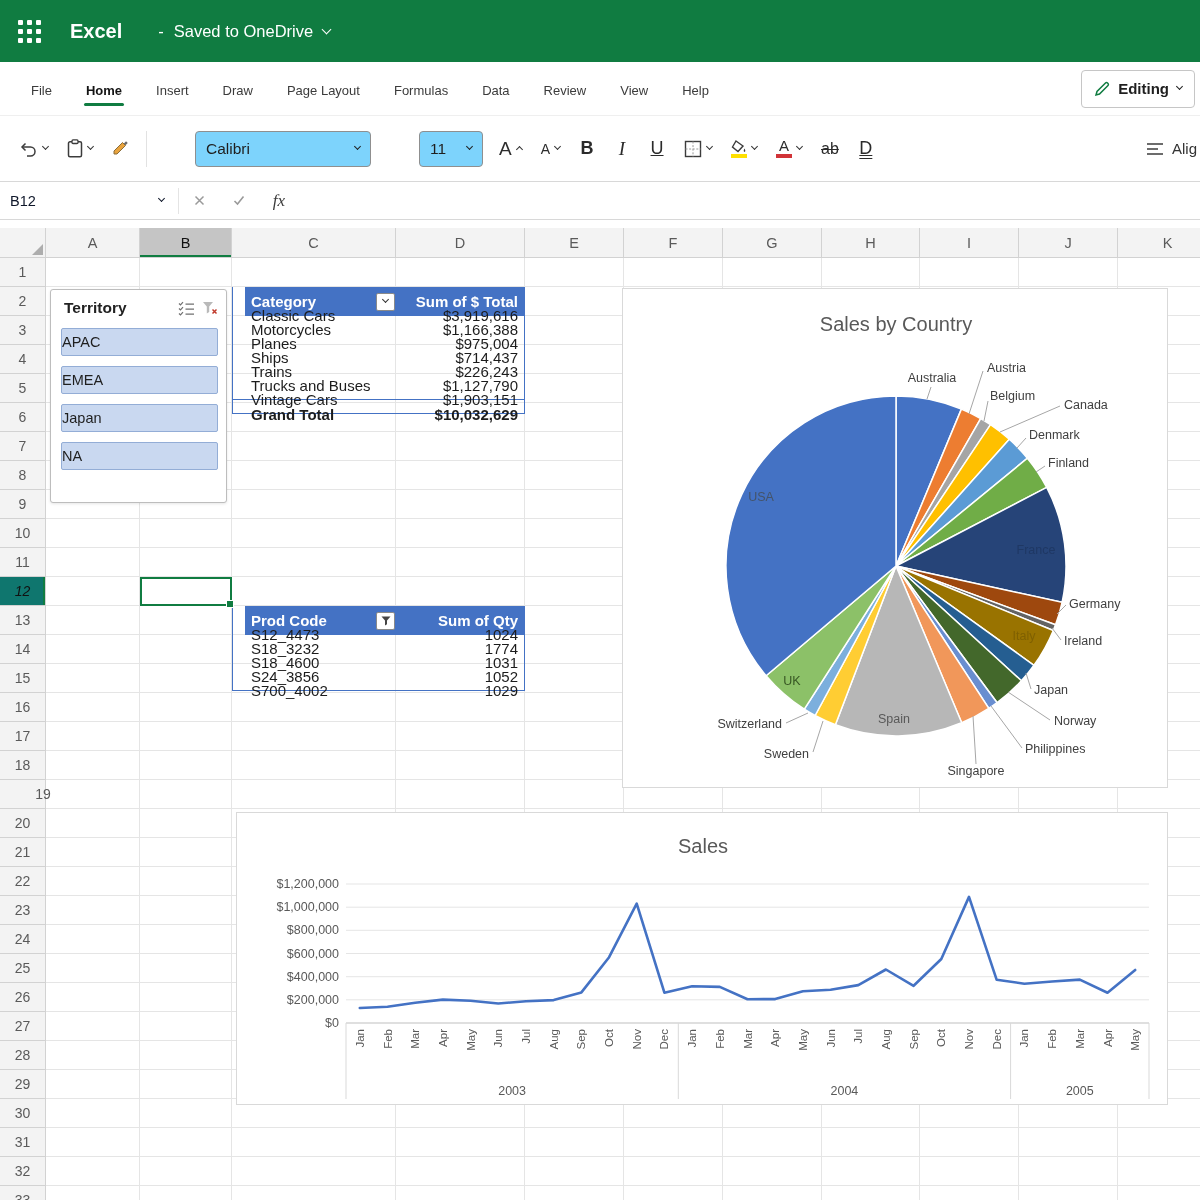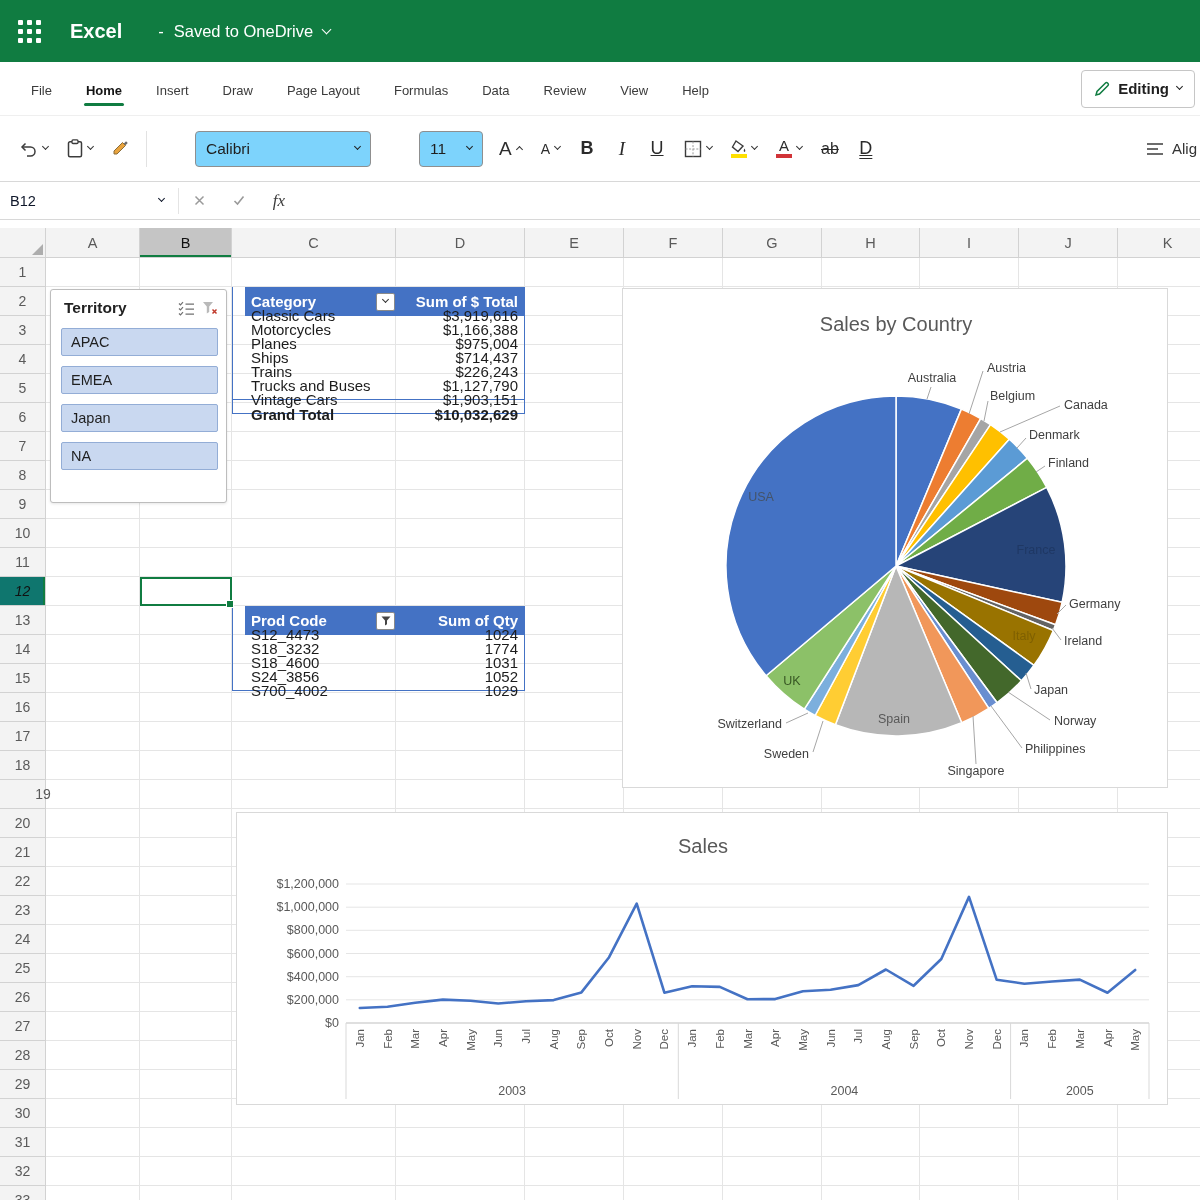--- a/index.html
+++ b/index.html
@@ -88,21 +88,21 @@
     background:#107C41; border:1px solid #fff; }
 
   
   .slicer { position:absolute; left:50px; top:61px; width:177px; height:214px; background:#fff;
     border:1px solid #BDBDBD; border-radius:3px; z-index:5; box-shadow:0 1px 3px rgba(0,0,0,.10); }
   .slicer-head { display:flex; align-items:center; justify-content:space-between; padding:9px 8px 2px 13px; }
   .slicer-title { font-size:15.5px; font-weight:700; color:#222; }
   .slicer-icons { display:flex; gap:7px; align-items:center; }
   #slicer-items { margin-top:9px; }
   .slicer-item { margin:0 0 10px 10px; width:157px; height:28px; background:#C9D8F0;
-    border:1px solid #93ADD6; border-radius:2px; display:flex; align-items:center; padding-left:9px;
+    border:1px solid #93ADD6; border-radius:2px; display:flex; align-items:center; 
     font-size:14.5px; color:#1f1f1f; cursor:pointer; }
 
   
   .pivot { position:absolute; left:232px; width:293px; z-index:3;
     border-left:1px solid #4472C4; border-right:1px solid #4472C4; border-bottom:1px solid #4472C4; }
   #pivot1 { top:59px; }
   #pivot2 { top:378px; }
   .prow { display:flex; height:14px;padding-left:12px; }
   .pcell { height:29px; display:flex; align-items:center; font-size:15px; color:#1c1c1c;
     padding:0 6px; overflow:hidden; white-space:nowrap; }

